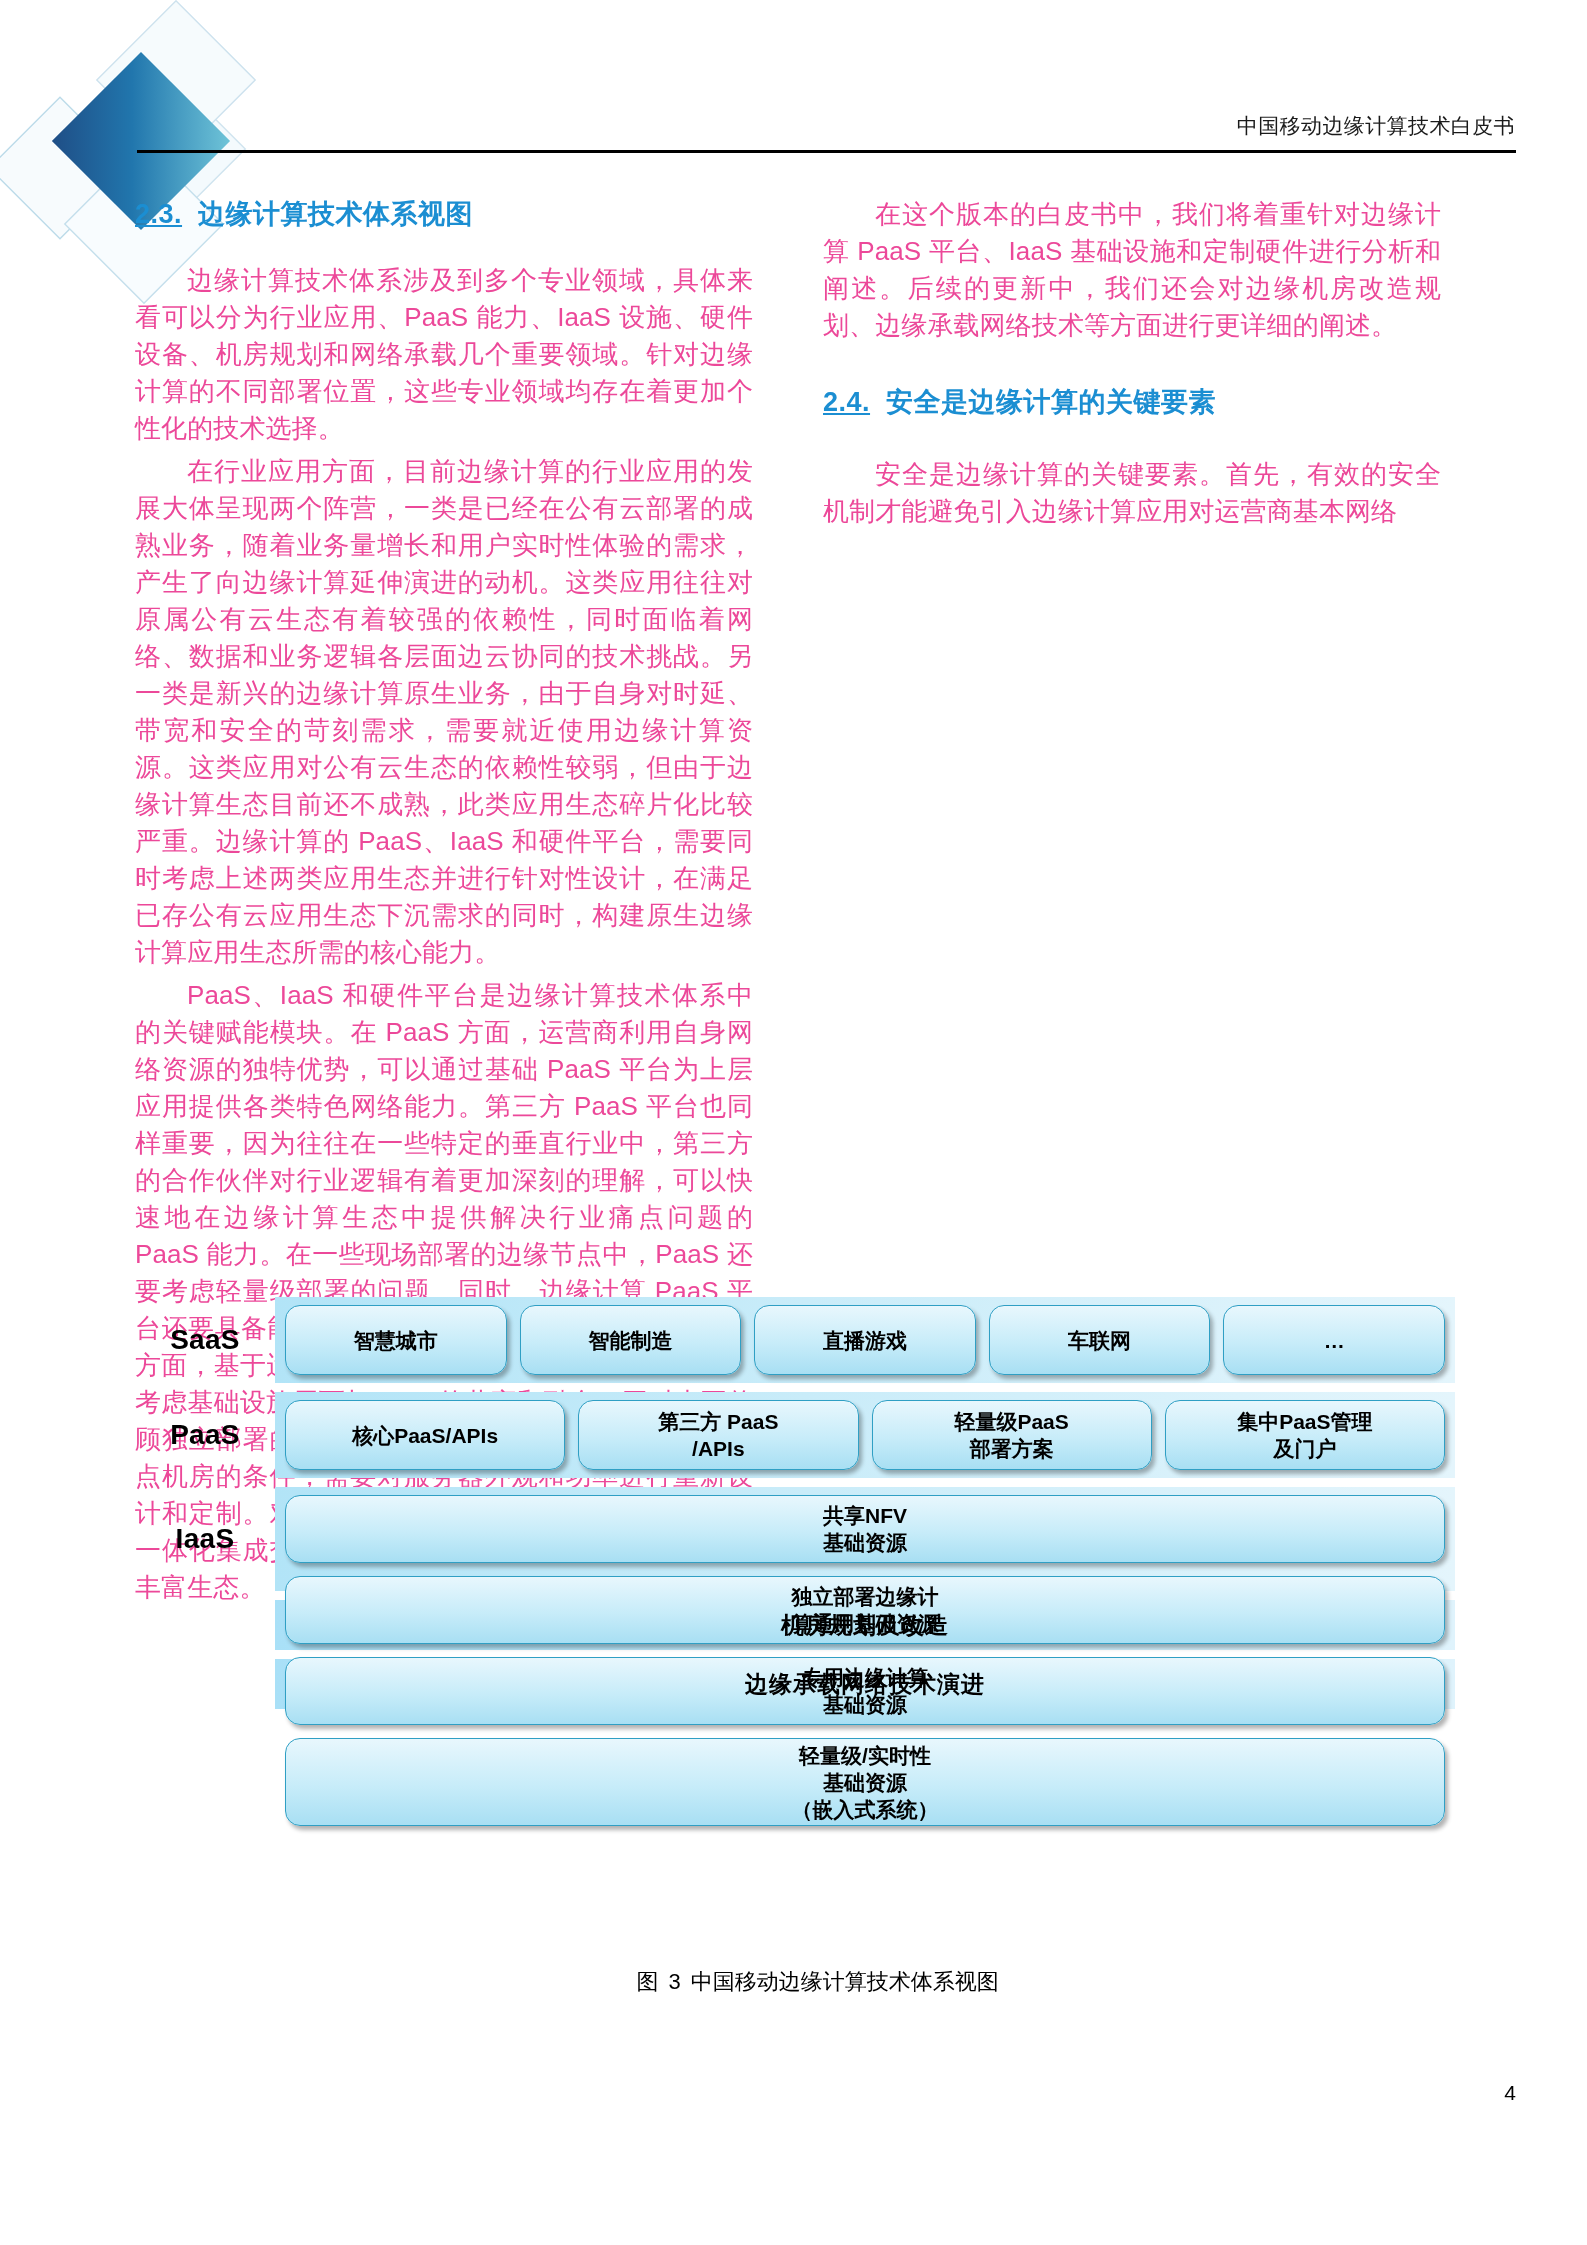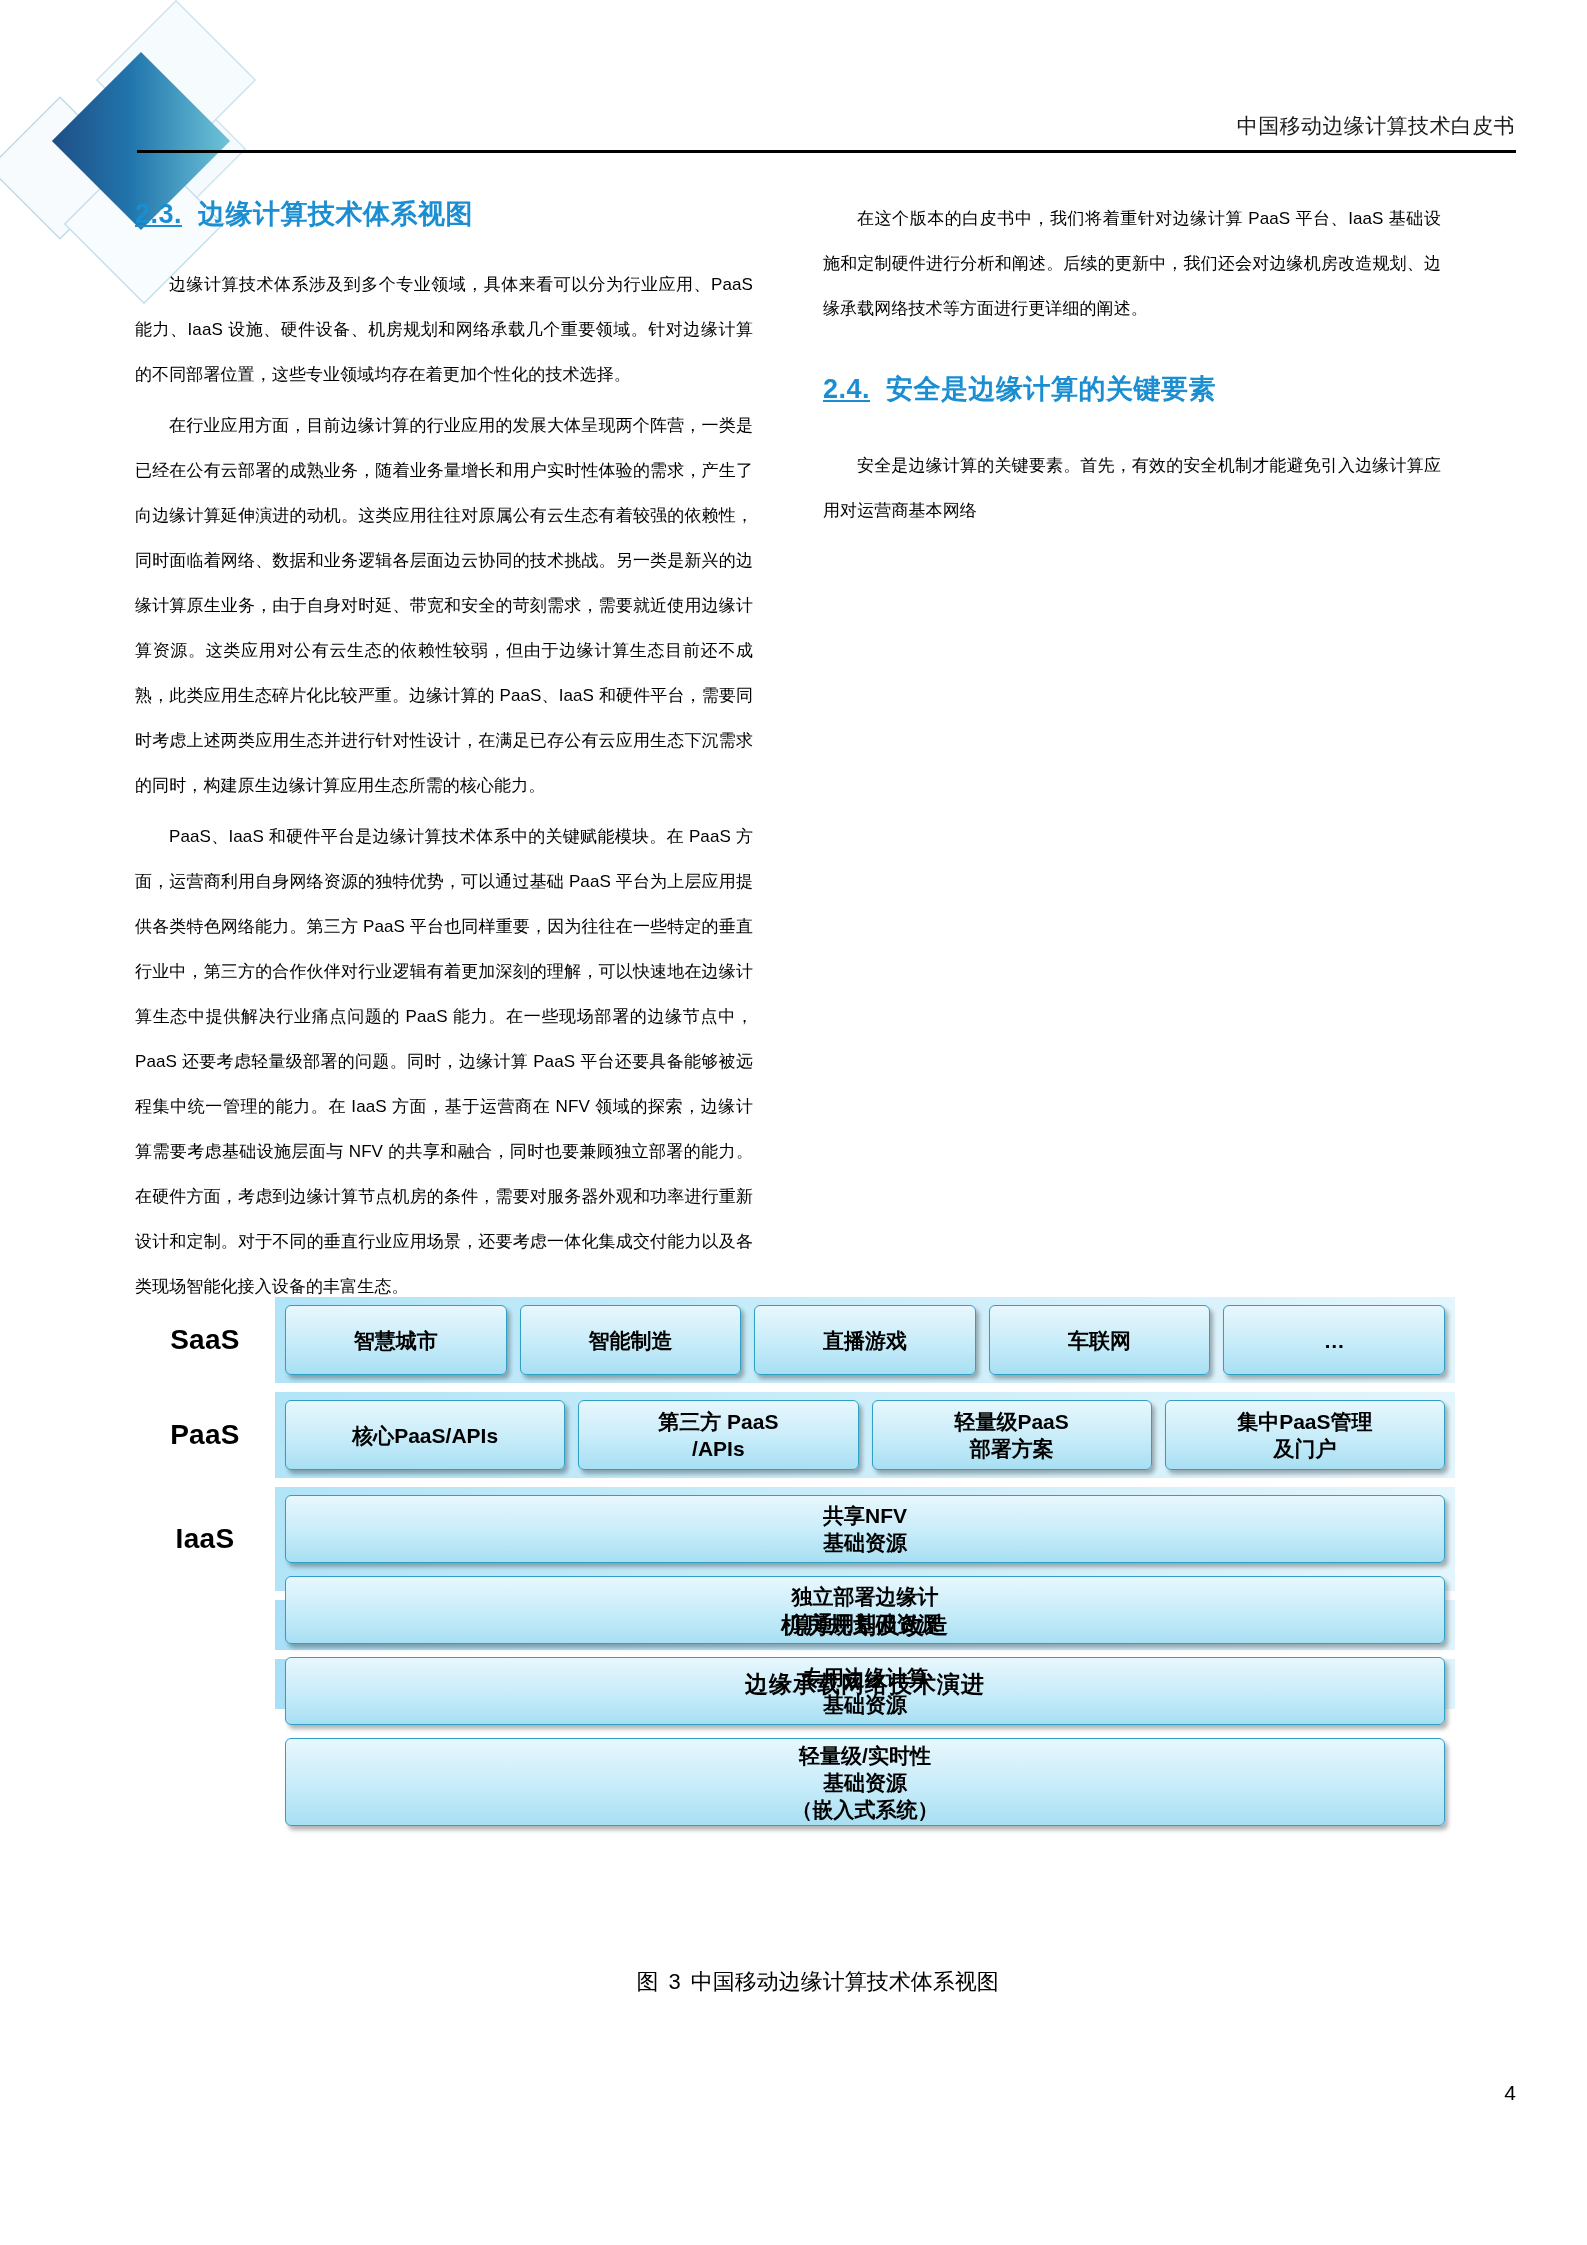--- a/index.html
+++ b/index.html
@@ -62,23 +62,23 @@
     font-size: 27px;
     font-weight: bold;
     letter-spacing: 0.5px;
     margin: 0 0 30px 0;
     white-space: nowrap;
   }
   .sec-heading .num { margin-right: 16px; text-decoration: underline; }
 
   p.body {
     margin: 0 0 6px 0;
-    font-size: 17px;
-    line-height: 45px;
-    color: #000000;
+    font-size: 26px;
+    line-height: 37px;
+    color: #ec4899;
     text-align: justify;
     text-justify: inter-character;
     text-indent: 2em;
     letter-spacing: 0.1px;
   }
 
   #sec24-heading {
     margin-top: 40px;
     margin-bottom: 36px;
   }
@@ -109,21 +109,21 @@
     background: linear-gradient(to right, #b2e4f7 0%, #c9ecf9 45%, #e4f5fc 100%);
     padding: 8px 10px;
     display: flex;
     gap: 13px;
     box-sizing: border-box;
   }
   .cell {
     flex: 1 1 0;
     background: linear-gradient(to bottom, #e8f7fd 0%, #c7ecf9 55%, #a8dff3 100%);
     border: 1.6px solid #2f9fc4;
-    border-radius: 6px;
+    border-radius: 15px;
     box-shadow: 3px 4px 4px rgba(0,0,0,0.30);
     display: flex;
     align-items: center;
     justify-content: center;
     text-align: center;
     font-size: 21px;
     font-weight: bold;
     line-height: 27px;
     color: #000000;
     padding: 6px 4px;

